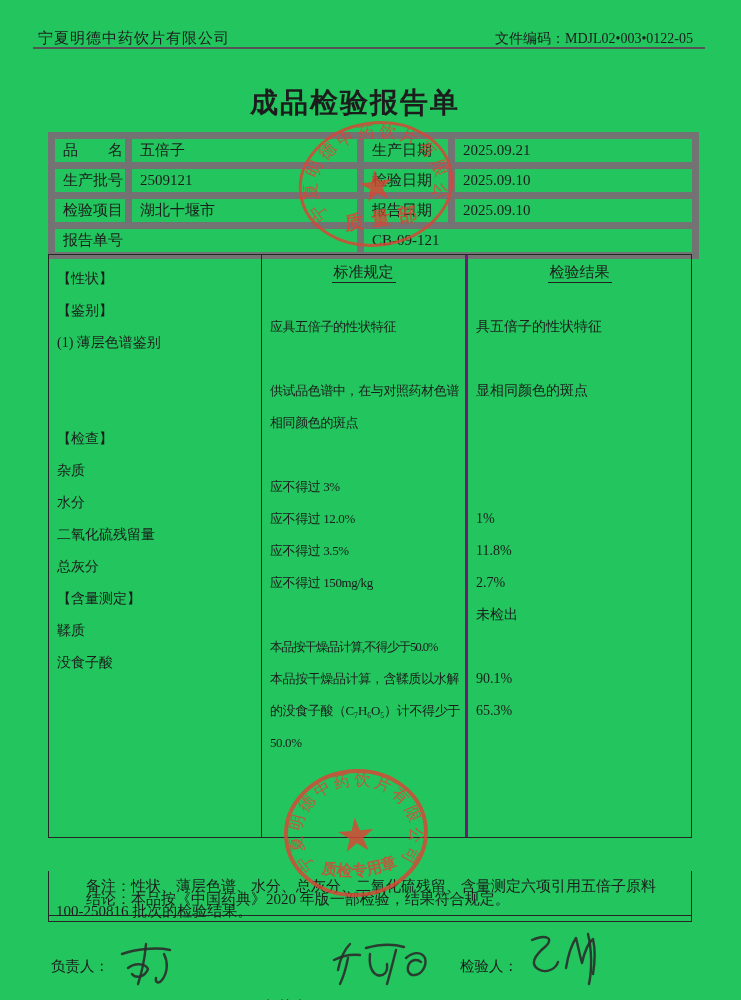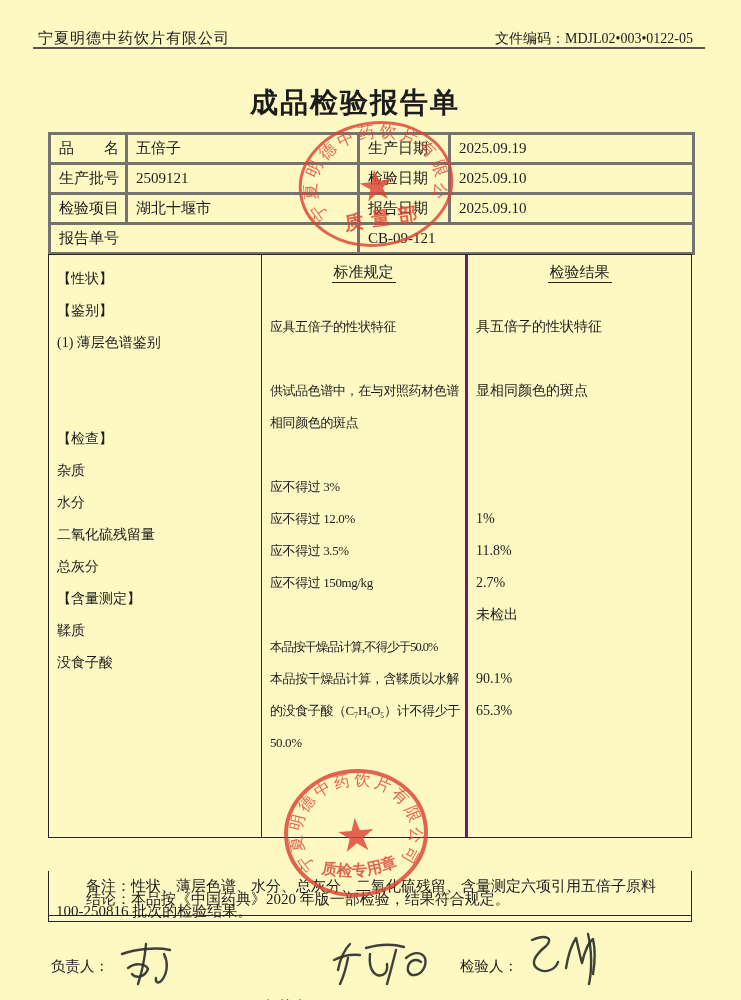--- a/index.html
+++ b/index.html
@@ -1,32 +1,32 @@
 <!DOCTYPE html>
 <html><head>
 <meta charset="utf-8">
 <style>
   * { margin:0; padding:0; box-sizing:border-box; }
   html,body { background:#ffffff; }
   body { font-family:"Liberation Serif","DejaVu Serif",serif; color:#1c1c1c; }
-  #page { position:relative; width:741px; height:1000px; background:#fef9c3; overflow:hidden; }
+  #page { position:relative; width:741px; height:1000px; background:#22c55e; overflow:hidden; }
 
   
   .hdr-company { position:absolute; left:38px; top:29px; font-size:15px; letter-spacing:1px; }
   .hdr-code    { position:absolute; right:48px; top:30px; font-size:14px; }
   .hdr-rule    { position:absolute; left:33px; right:36px; top:47px; height:2px; background:#555; }
 
   
   .title { position:absolute; left:0; top:84px; width:710px; text-align:center;
            font-size:28px; font-weight:bold; letter-spacing:2px; }
 
   
   table.info { position:absolute; left:48px; top:132px; width:644px; border-collapse:collapse;
                table-layout:fixed; font-size:15px; }
-  table.info td { border:3px solid #737373; height:30px; padding:0 0 0 8px; vertical-align:middle;
+  table.info td { border:7px solid #737373; height:30px; padding:0 0 0 8px; vertical-align:middle;
                   white-space:nowrap; overflow:hidden; }
 
   
   .main { position:absolute; left:48px; top:254px; width:644px; height:584px;
           border:1px solid #262626; display:flex; }
   .main .col { padding-top:8px; height:100%; }
   .main .col-item { width:213px; border-right:1px solid #262626; }
   .main .col-std  { width:206px; border-right:3px solid #701a75; }
   .main .col-res  { flex:1; }
   .main .th { height:48px; font-size:15px; }
@@ -77,21 +77,21 @@
         <col style="width:77px">
         <col style="width:232px">
         <col style="width:91px">
         <col style="width:244px">
       </colgroup>
     <tbody>
         <tr>
       <td>品　　名</td>
       <td>五倍子</td>
       <td>生产日期</td>
-      <td>2025.09.19</td>
+      <td>2025.09.21</td>
     </tr>
     <tr>
       <td>生产批号</td>
       <td>2509121</td>
       <td>检验日期</td>
       <td>2025.09.10</td>
     </tr>
     <tr>
       <td>检验项目</td>
       <td>湖北十堰市</td>

